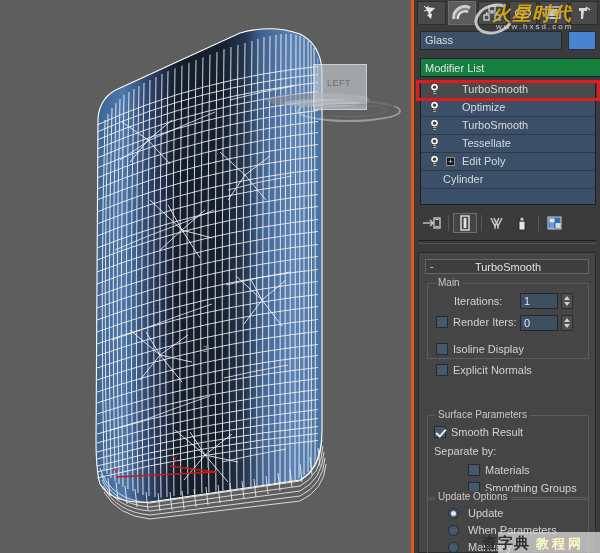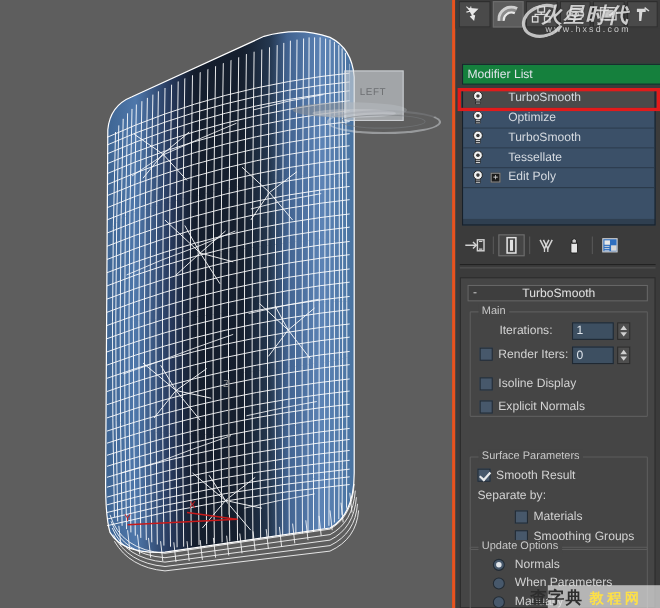--- a/index.html
+++ b/index.html
@@ -103,34 +103,34 @@
   .chk.on:after{content:"";position:absolute;left:3px;top:0px;width:4px;height:8px;
     border:solid #e8eaec;border-width:0 2px 2px 0;transform:rotate(42deg);}
   .rad{position:absolute;width:11px;height:11px;border-radius:50%;
     background:#47586b;border:1px solid #222b34;box-sizing:border-box;}
   .rad.on:after{content:"";position:absolute;left:2px;top:2px;width:5px;height:5px;
     border-radius:50%;background:#e3e6ea;}
 
   
   .wm{position:absolute;pointer-events:none;}
   #wm-hxsd{left:474px;top:2px;width:126px;height:30px;}
-  #wm-hxsd .cn{position:absolute;left:18px;top:-1px;font-size:19px;color:#e5e5e5;
+  #wm-hxsd .cn{position:absolute;left:18px;top:-1px;font-size:19px;color:#eab308;
     font-family:"DejaVu Sans",sans-serif;font-weight:bold;opacity:.85;letter-spacing:1px;
     font-style:italic;text-shadow:0 0 2px rgba(0,0,0,.6);}
   #wm-hxsd .en{position:absolute;left:22px;top:20px;font-size:8px;color:#d9d9d9;
     letter-spacing:2px;opacity:.9;}
   #wm-hxsd .ring{position:absolute;left:0px;top:2px;width:34px;height:24px;
     border:3px solid #d9d9d9;border-radius:50%;opacity:.85;border-right-color:transparent;
     transform:rotate(-18deg);}
   #wm-czd{left:498px;top:516px;width:102px;height:37px;margin-top:16px;}
   #wm-czd .bar{position:absolute;left:0;top:0;width:102px;height:22px;
     background:rgba(225,225,225,.72);}
   #wm-czd .cn1{position:absolute;left:-16px;top:2px;font-size:15px;color:#2e2e2e;
     font-family:"DejaVu Sans",sans-serif;font-weight:bold;letter-spacing:1px;}
-  #wm-czd .cn2{position:absolute;left:38px;top:3px;font-size:13px;color:#fde047;
+  #wm-czd .cn2{position:absolute;left:38px;top:3px;font-size:13px;color:#fef9c3;
     font-family:"DejaVu Sans",sans-serif;font-weight:bold;letter-spacing:3px;}
   #wm-czd .en{position:absolute;left:-24px;top:24px;font-size:16px;color:#ededed;letter-spacing:.2px;}
 </style>
 </head>
 <body>
 
 <div id="app">
 
   <div id="viewport">
     <svg id="vpcanvas" viewBox="0 0 411 553" preserveAspectRatio="none">
@@ -365,20 +365,24 @@
         </svg>
       </div>
       <div class="ptab">
         <svg width="18" height="16" viewBox="0 0 18 16">
           <path d="M4,3 L12,3 L12,6 L9,6 L8,14 L6,14 L6,6 L4,6 Z" fill="#d8d8d8"></path>
           <path d="M11,2 L15,5" stroke="#d8d8d8" stroke-width="1.4"></path>
         </svg>
       </div>
     </div>
 
+    <div id="namerow">
+      <div id="nameinput">Glass</div>
+      <div id="colorsw"></div>
+    </div>
 
     <div id="modcombo">
       <div id="modcombo-label">Modifier List</div>
       <div id="modcombo-btn">
         <span class="caret"></span>
       </div>
     </div>
 
     <div id="stack">
 
@@ -426,20 +430,23 @@
         <svg class="bulb" viewBox="0 0 11 13">
           <circle cx="5.5" cy="4.2" r="4" fill="#f2f2f2" stroke="#1a1a1a" stroke-width="0.8"></circle>
           <circle cx="5.5" cy="4.2" r="1.6" fill="#3a3a3a"></circle>
           <rect x="3.4" y="8" width="4.2" height="1.4" fill="#d8d8d8" stroke="#1a1a1a" stroke-width="0.5"></rect>
           <rect x="3.4" y="10" width="4.2" height="1.4" fill="#d8d8d8" stroke="#1a1a1a" stroke-width="0.5"></rect>
         </svg>
         <span class="plusbox">+</span>
         <span class="stacklabel">Edit Poly</span>
       </div>
 
+      <div class="stackrow base">
+        <span class="stacklabel base">Cylinder</span>
+      </div>
 
       <div id="stackpad"></div>
     </div>
 
     <div id="redbox"></div>
 
     <div id="stacktools">
       <div class="stool">
         <svg width="20" height="14" viewBox="0 0 20 14">
           <path d="M1,7 L11,7" stroke="#d2d2d2" stroke-width="1.3"></path>
@@ -482,21 +489,21 @@
 
     <div id="hr1"></div>
 
     <div id="rollout">
 
       <div id="rohdr">
         <span id="rohdr-minus">-</span>
         <span id="rohdr-title">TurboSmooth</span>
       </div>
 
-      <div class="group" style="left:8px;top:30px;width:162px;height:96px;">
+      <div class="group" style="left:8px;top:30px;width:162px;height:76px;">
         <span class="grouptitle">Main</span>
 
         <span class="lbl" style="left:26px;top:11px;">Iterations:</span>
         <div class="numfield" style="left:92px;top:9px;width:38px;">1</div>
         <div class="spin" style="left:133px;top:9px;">
           <span class="up"></span>
           <span class="dn"></span>
         </div>
 
         <div class="chk" style="left:8px;top:32px;"></div>
@@ -526,21 +533,21 @@
         <span class="lbl" style="left:57px;top:48px;">Materials</span>
 
         <div class="chk" style="left:40px;top:66px;"></div>
         <span class="lbl" style="left:57px;top:66px;">Smoothing Groups</span>
       </div>
 
       <div class="group" style="left:8px;top:244px;width:162px;height:60px;">
         <span class="grouptitle">Update Options</span>
 
         <div class="rad on" style="left:20px;top:10px;"></div>
-        <span class="lbl" style="left:40px;top:9px;">Normals</span>
+        <span class="lbl" style="left:40px;top:9px;">Update</span>
 
         <div class="rad" style="left:20px;top:27px;"></div>
         <span class="lbl" style="left:40px;top:26px;">When Parameters</span>
 
         <div class="rad" style="left:20px;top:44px;"></div>
         <span class="lbl" style="left:40px;top:43px;">Manually</span>
       </div>
     </div>
   </div>
 

